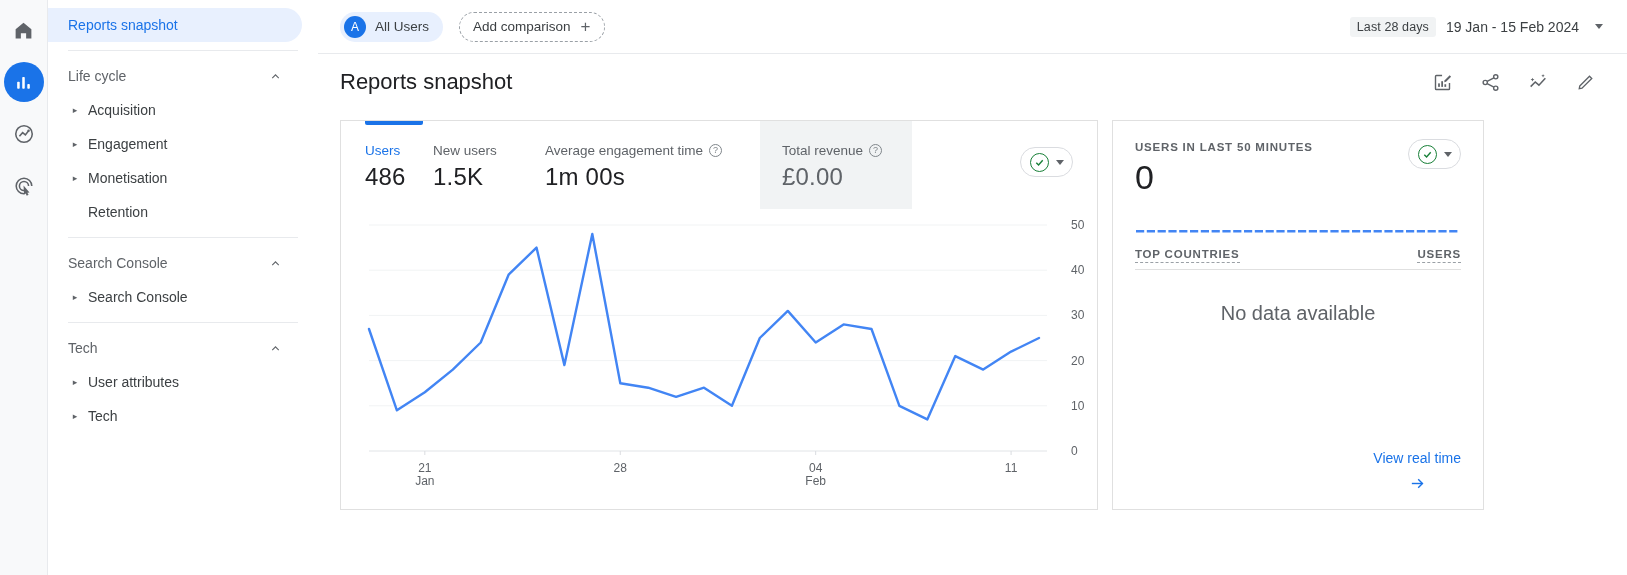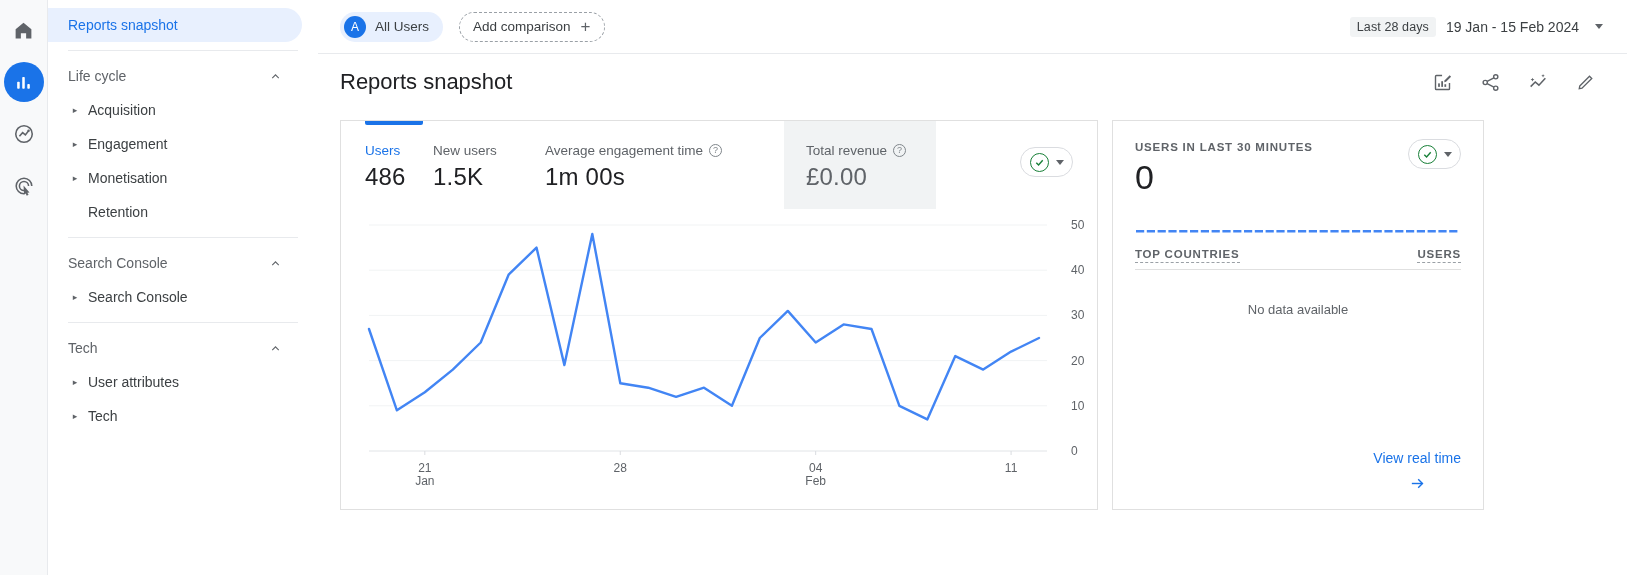--- a/index.html
+++ b/index.html
@@ -144,21 +144,21 @@
   
   .metrics { display:flex; align-items:flex-start; position:relative; height:92px; }
   .metric {
     padding: 22px 0 0 0;
     position:relative;
     cursor:pointer;
   }
   .m-users { width: 92px; padding-left:24px; }
   .m-new   { width: 112px; }
   .m-eng   { width: 215px; }
-  .m-rev   { width: 152px; padding-left:22px; background:#f1f3f4; height:88px; margin-top:0; padding-top:22px; border-radius:0;margin-left:24px; }
+  .m-rev   { width: 152px; padding-left:22px; background:#f1f3f4; height:88px; margin-top:0; padding-top:22px; border-radius:0; }
   .m-label { font-size:13.5px; color:#5f6368; display:flex; align-items:center; gap:6px; white-space:nowrap; }
   .m-label.active { color:#1a73e8; }
   .m-value { font-size:24px; color:#202124; margin-top:5px; font-weight:400; letter-spacing:.2px; }
   .m-value.muted { color:#5f6368; }
   .tab-indicator {
     position:absolute; top:0; left:24px;
     width:58px; height:4px; background:#1a73e8;
     border-radius: 0 0 2px 2px;
   }
   .qmark {
@@ -192,21 +192,21 @@
   .sparkline { margin-top:24px; height:18px; }
   .tbl-head {
     display:flex; justify-content:space-between; align-items:flex-end;
     border-bottom:1px solid #e0e0e0;
     padding-bottom:6px; margin-top:10px;
   }
   .th {
     font-size:11.5px; color:#5f6368; letter-spacing:.8px; font-weight:700;
     border-bottom:1px dashed #9aa0a6; padding-bottom:2px;
   }
-  .nodata { text-align:center; color:#5f6368; font-size:13px; margin-top:32px; }
+  .nodata { text-align:center; color:#5f6368; font-size:20px; margin-top:32px; }
   .viewrt {
     position:absolute; right:22px; bottom:14px;
     display:flex; align-items:center; gap:9px;
     color:#1a73e8; font-size:14px; font-weight:500; cursor:pointer;flex-direction:column;
   }
 </style>
 </head>
 <body>
 
 <div class="app">
@@ -431,21 +431,21 @@
               <line x1="474.66666666666663" y1="238" x2="474.66666666666663" y2="242" stroke="#dadce0" stroke-width="1"></line>
               <text x="474.66666666666663" y="259" font-size="12" fill="#5f6368" font-family="&quot;Liberation Sans&quot;, sans-serif" text-anchor="middle">04</text>
               <text x="474.66666666666663" y="272" font-size="12" fill="#5f6368" font-family="&quot;Liberation Sans&quot;, sans-serif" text-anchor="middle">Feb</text>
               <line x1="670.0833333333334" y1="238" x2="670.0833333333334" y2="242" stroke="#dadce0" stroke-width="1"></line>
               <text x="670.0833333333334" y="259" font-size="12" fill="#5f6368" font-family="&quot;Liberation Sans&quot;, sans-serif" text-anchor="middle">11</text>
             </svg>
         </div>
       </div>
 
       <div class="card card-right">
-        <div class="rt-label">USERS IN LAST 30 MINUTES</div>
+        <div class="rt-label">USERS IN LAST 50 MINUTES</div>
         <div class="rt-value">0</div>
 
         <div class="green-pill rt">
           <span class="check-circle">
             <svg width="11" height="11" viewBox="0 0 24 24" fill="none" stroke="#188038" stroke-width="3">
                 <polyline points="5,12.5 10,17.5 19,7"></polyline>
               </svg>
           </span>
           <span class="caret-down" style="margin-left:0"></span>
         </div>

